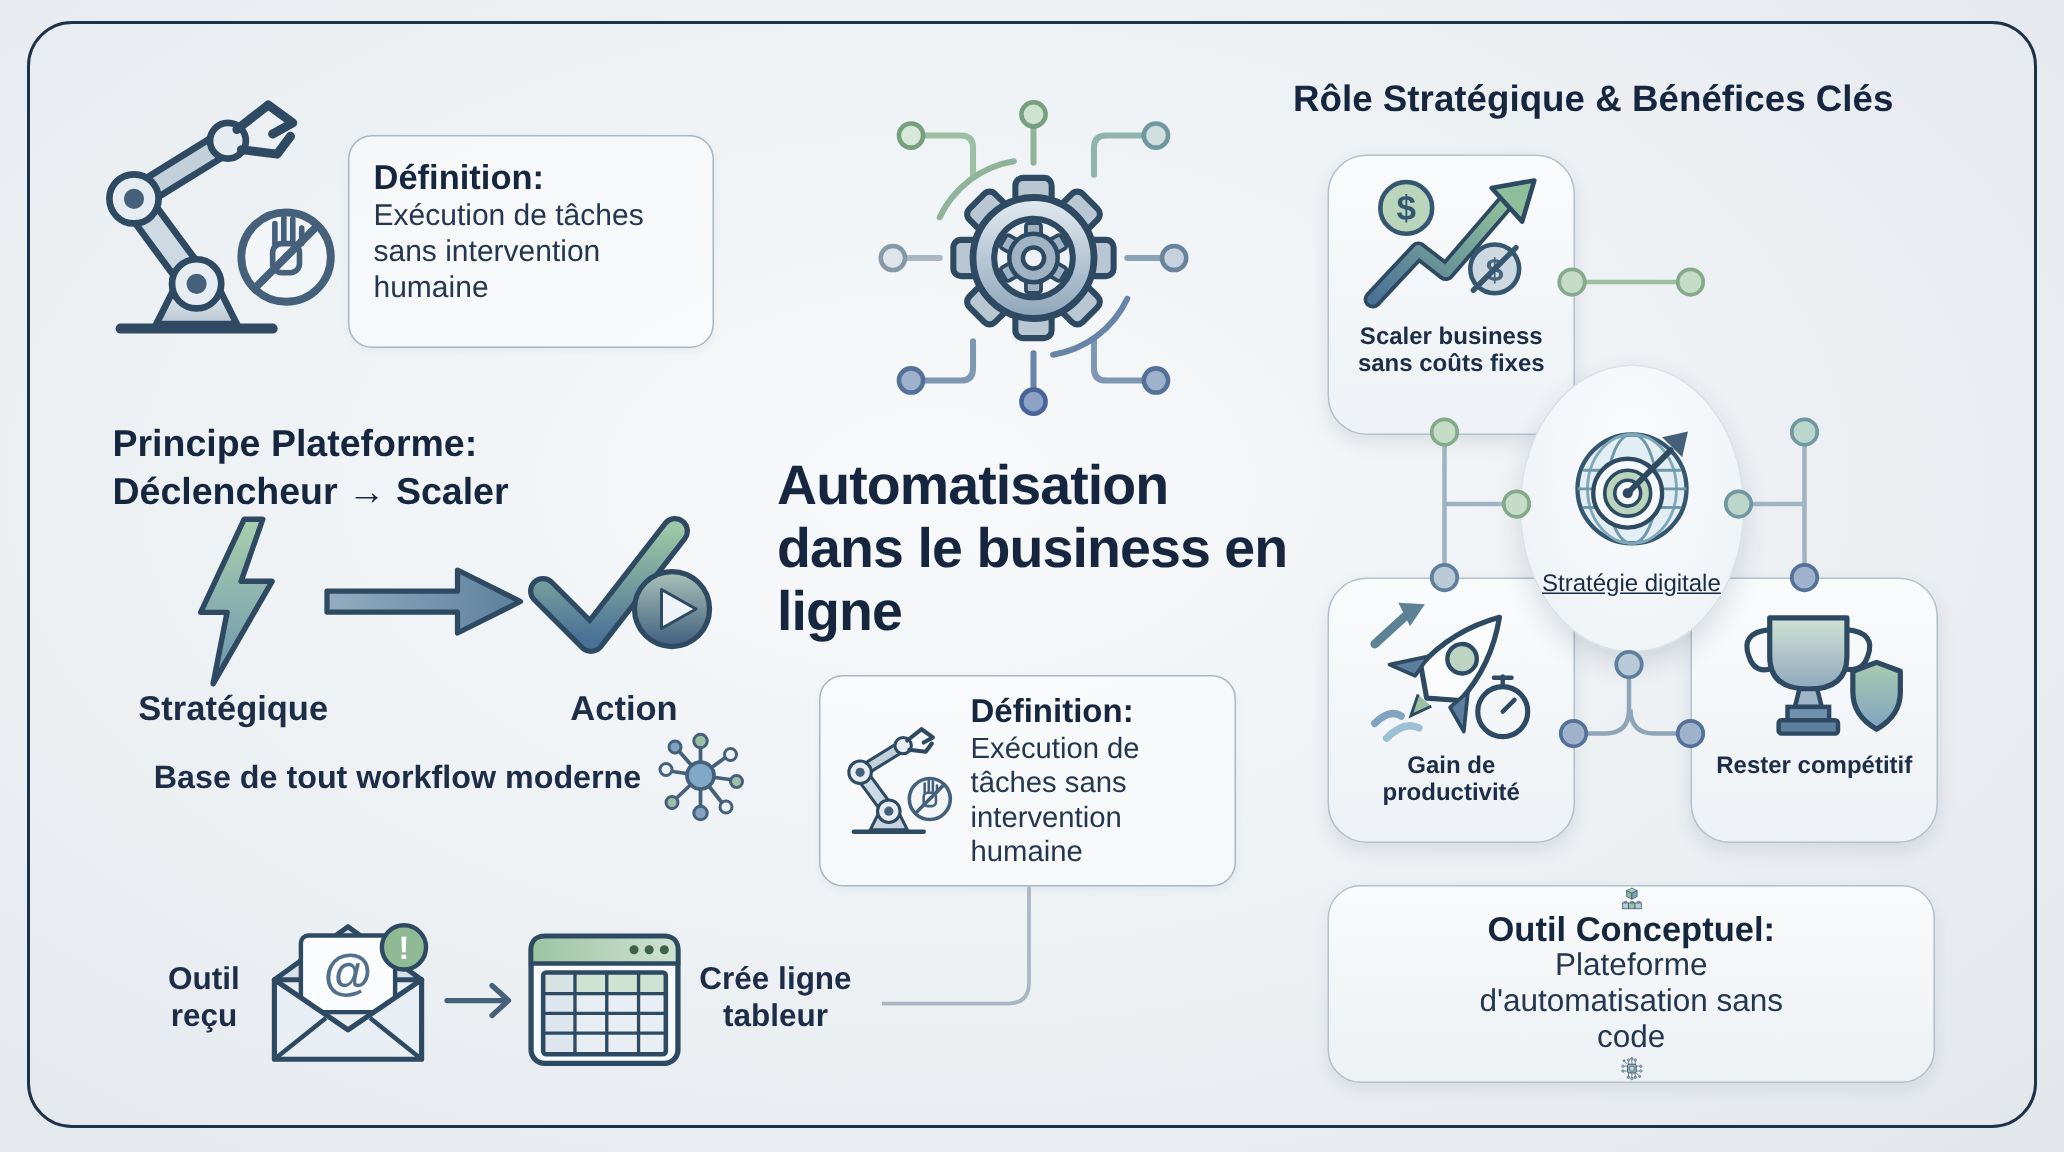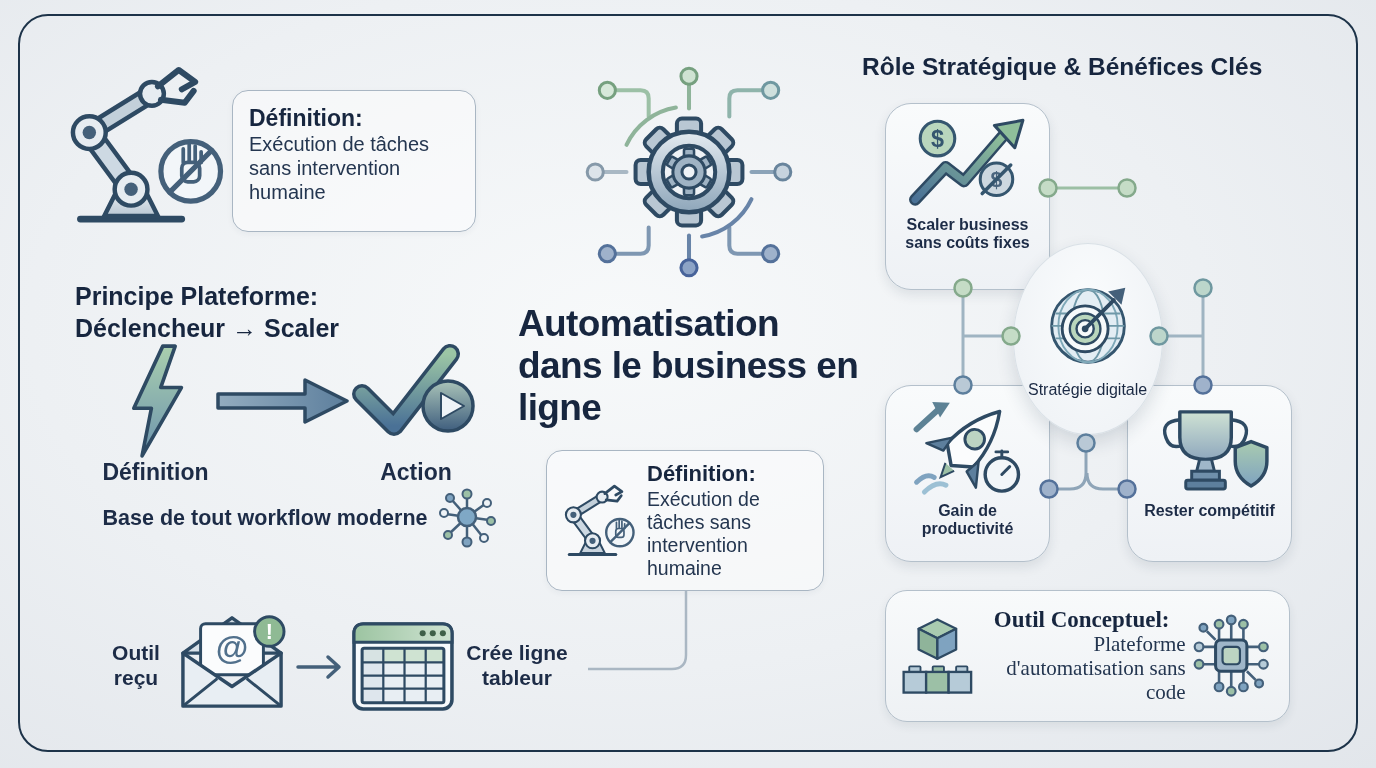--- a/index.html
+++ b/index.html
@@ -33,25 +33,25 @@
     border-radius:50%;
     background:radial-gradient(ellipse at 50% 35%, #fafcfd 0%, #f1f4f7 70%, #e9edf1 100%);
     border:1px solid #d9e0e6;
     box-shadow:0 8px 18px rgba(30,50,70,.14);
     display:flex;flex-direction:column;align-items:center;justify-content:center;
   }
   .toolbox{
     border:1.6px solid #b4c0cb;border-radius:22px;
     background:linear-gradient(180deg,#f8fafb 0%,#eef1f4 100%);
     box-shadow:0 4px 10px rgba(30,50,70,.08);
-    display:flex;align-items:center;justify-content:space-between;
-    padding:0 12px;box-sizing:border-box;font-family:Liberation Serif, serif;
+    display:flex;flex-direction:column;align-items:center;justify-content:space-between;
+    padding:0 12px;box-sizing:border-box;
   }
   .toolbox .t{font-weight:bold;font-size:23px;text-align:center;color:#17263f;line-height:1.1;}
-  .toolbox .b{font-size:21px;text-align:right;color:#243650;line-height:1.14;}
+  .toolbox .b{font-size:21px;text-align:center;color:#243650;line-height:1.14;}
   svg{display:block;}
 </style>
 </head>
 <body>
 
 <div class="stage">
   <div class="frame"></div>
 
   <svg class="abs" style="left:52px;top:64px;" width="182" height="164" viewBox="0 0 120 110">
     <defs>
@@ -121,21 +121,21 @@
         <stop offset="0" stop-color="#a9c3b8"></stop>
           <stop offset="1" stop-color="#3f5e7e"></stop>
       </linearGradient>
     </defs>
     <path d="M10,52 L42,84 L98,12" fill="none" stroke="#2e4a63" stroke-width="20" stroke-linecap="round" stroke-linejoin="round"></path>
     <path d="M10,52 L42,84 L98,12" fill="none" stroke="url(#chkG)" stroke-width="13" stroke-linecap="round" stroke-linejoin="round"></path>
     <circle cx="96" cy="64" r="25" fill="url(#plyG)" stroke="#2e4a63" stroke-width="3.5"></circle>
     <polygon points="89,51 112,64 89,77" fill="#eef3f7" stroke="#2e4a63" stroke-width="2" stroke-linejoin="round"></polygon>
   </svg>
 
-  <div class="abs lbl" style="left:63px;top:459px;width:185px;font-size:23px;">Définition</div>
+  <div class="abs lbl" style="left:63px;top:459px;width:185px;font-size:23px;">Stratégique</div>
   <div class="abs lbl" style="left:360px;top:459px;width:112px;font-size:23px;">Action</div>
 
   <div class="abs lbl" style="left:90px;top:506px;width:350px;font-size:21.5px;">Base de tout workflow moderne</div>
   <svg class="abs" style="left:438px;top:486px;" width="58" height="64" viewBox="0 0 58 64">
     <g stroke="#44607a" stroke-width="2.5" fill="none">
       <line x1="29" y1="31" x2="29" y2="10"></line>
         <line x1="29" y1="31" x2="47" y2="18"></line>
       <line x1="29" y1="31" x2="51" y2="34"></line>
         <line x1="29" y1="31" x2="44" y2="50"></line>
       <line x1="29" y1="31" x2="29" y2="54"></line>
@@ -348,21 +348,21 @@
       <ellipse cx="45" cy="48" rx="17" ry="38" fill="none" stroke="#6f98a8" stroke-width="2"></ellipse>
       <ellipse cx="45" cy="48" rx="31" ry="38" fill="none" stroke="#7fa8b8" stroke-width="2"></ellipse>
       <path d="M11,35 H79 M7,48 H83 M11,61 H79" stroke="#6f98a8" stroke-width="2" fill="none"></path>
       <circle cx="42" cy="51" r="24" fill="#f6f9fb" stroke="#2e4a63" stroke-width="3"></circle>
       <circle cx="42" cy="51" r="16" fill="#b9d6bd" stroke="#2e4a63" stroke-width="2.5"></circle>
       <circle cx="42" cy="51" r="9" fill="#f6f9fb" stroke="#2e4a63" stroke-width="2.5"></circle>
       <circle cx="42" cy="51" r="3.5" fill="#2e4a63"></circle>
       <line x1="42" y1="51" x2="72" y2="21" stroke="#2e4a63" stroke-width="4" stroke-linecap="round"></line>
       <polygon points="66,12 84,8 80,26" fill="#44607a"></polygon>
     </svg>
-    <div class="blabel" style="width:120px;margin-top:13px;">Stratégie digitale</div>
+    <div class="blabel" style="width:120px;margin-top:13px;text-decoration:underline;">Stratégie digitale</div>
   </div>
 
   <div class="abs toolbox" style="left:885px;top:590px;width:405px;height:132px;">
     <svg width="82" height="90" viewBox="0 0 85 90">
       <polygon points="42,6 62,16 42,26 22,16" fill="#a9cbb0" stroke="#2e4a63" stroke-width="2.5" stroke-linejoin="round"></polygon>
       <polygon points="22,16 42,26 42,48 22,38" fill="#8fb49a" stroke="#2e4a63" stroke-width="2.5" stroke-linejoin="round"></polygon>
       <polygon points="62,16 42,26 42,48 62,38" fill="#7fa3c0" stroke="#2e4a63" stroke-width="2.5" stroke-linejoin="round"></polygon>
       <rect x="12" y="56" width="12" height="6" rx="1" fill="#b6cbd8" stroke="#2e4a63" stroke-width="2"></rect>
       <rect x="37" y="56" width="12" height="6" rx="1" fill="#9cc0a6" stroke="#2e4a63" stroke-width="2"></rect>
       <rect x="62" y="56" width="12" height="6" rx="1" fill="#b6cbd8" stroke="#2e4a63" stroke-width="2"></rect>

